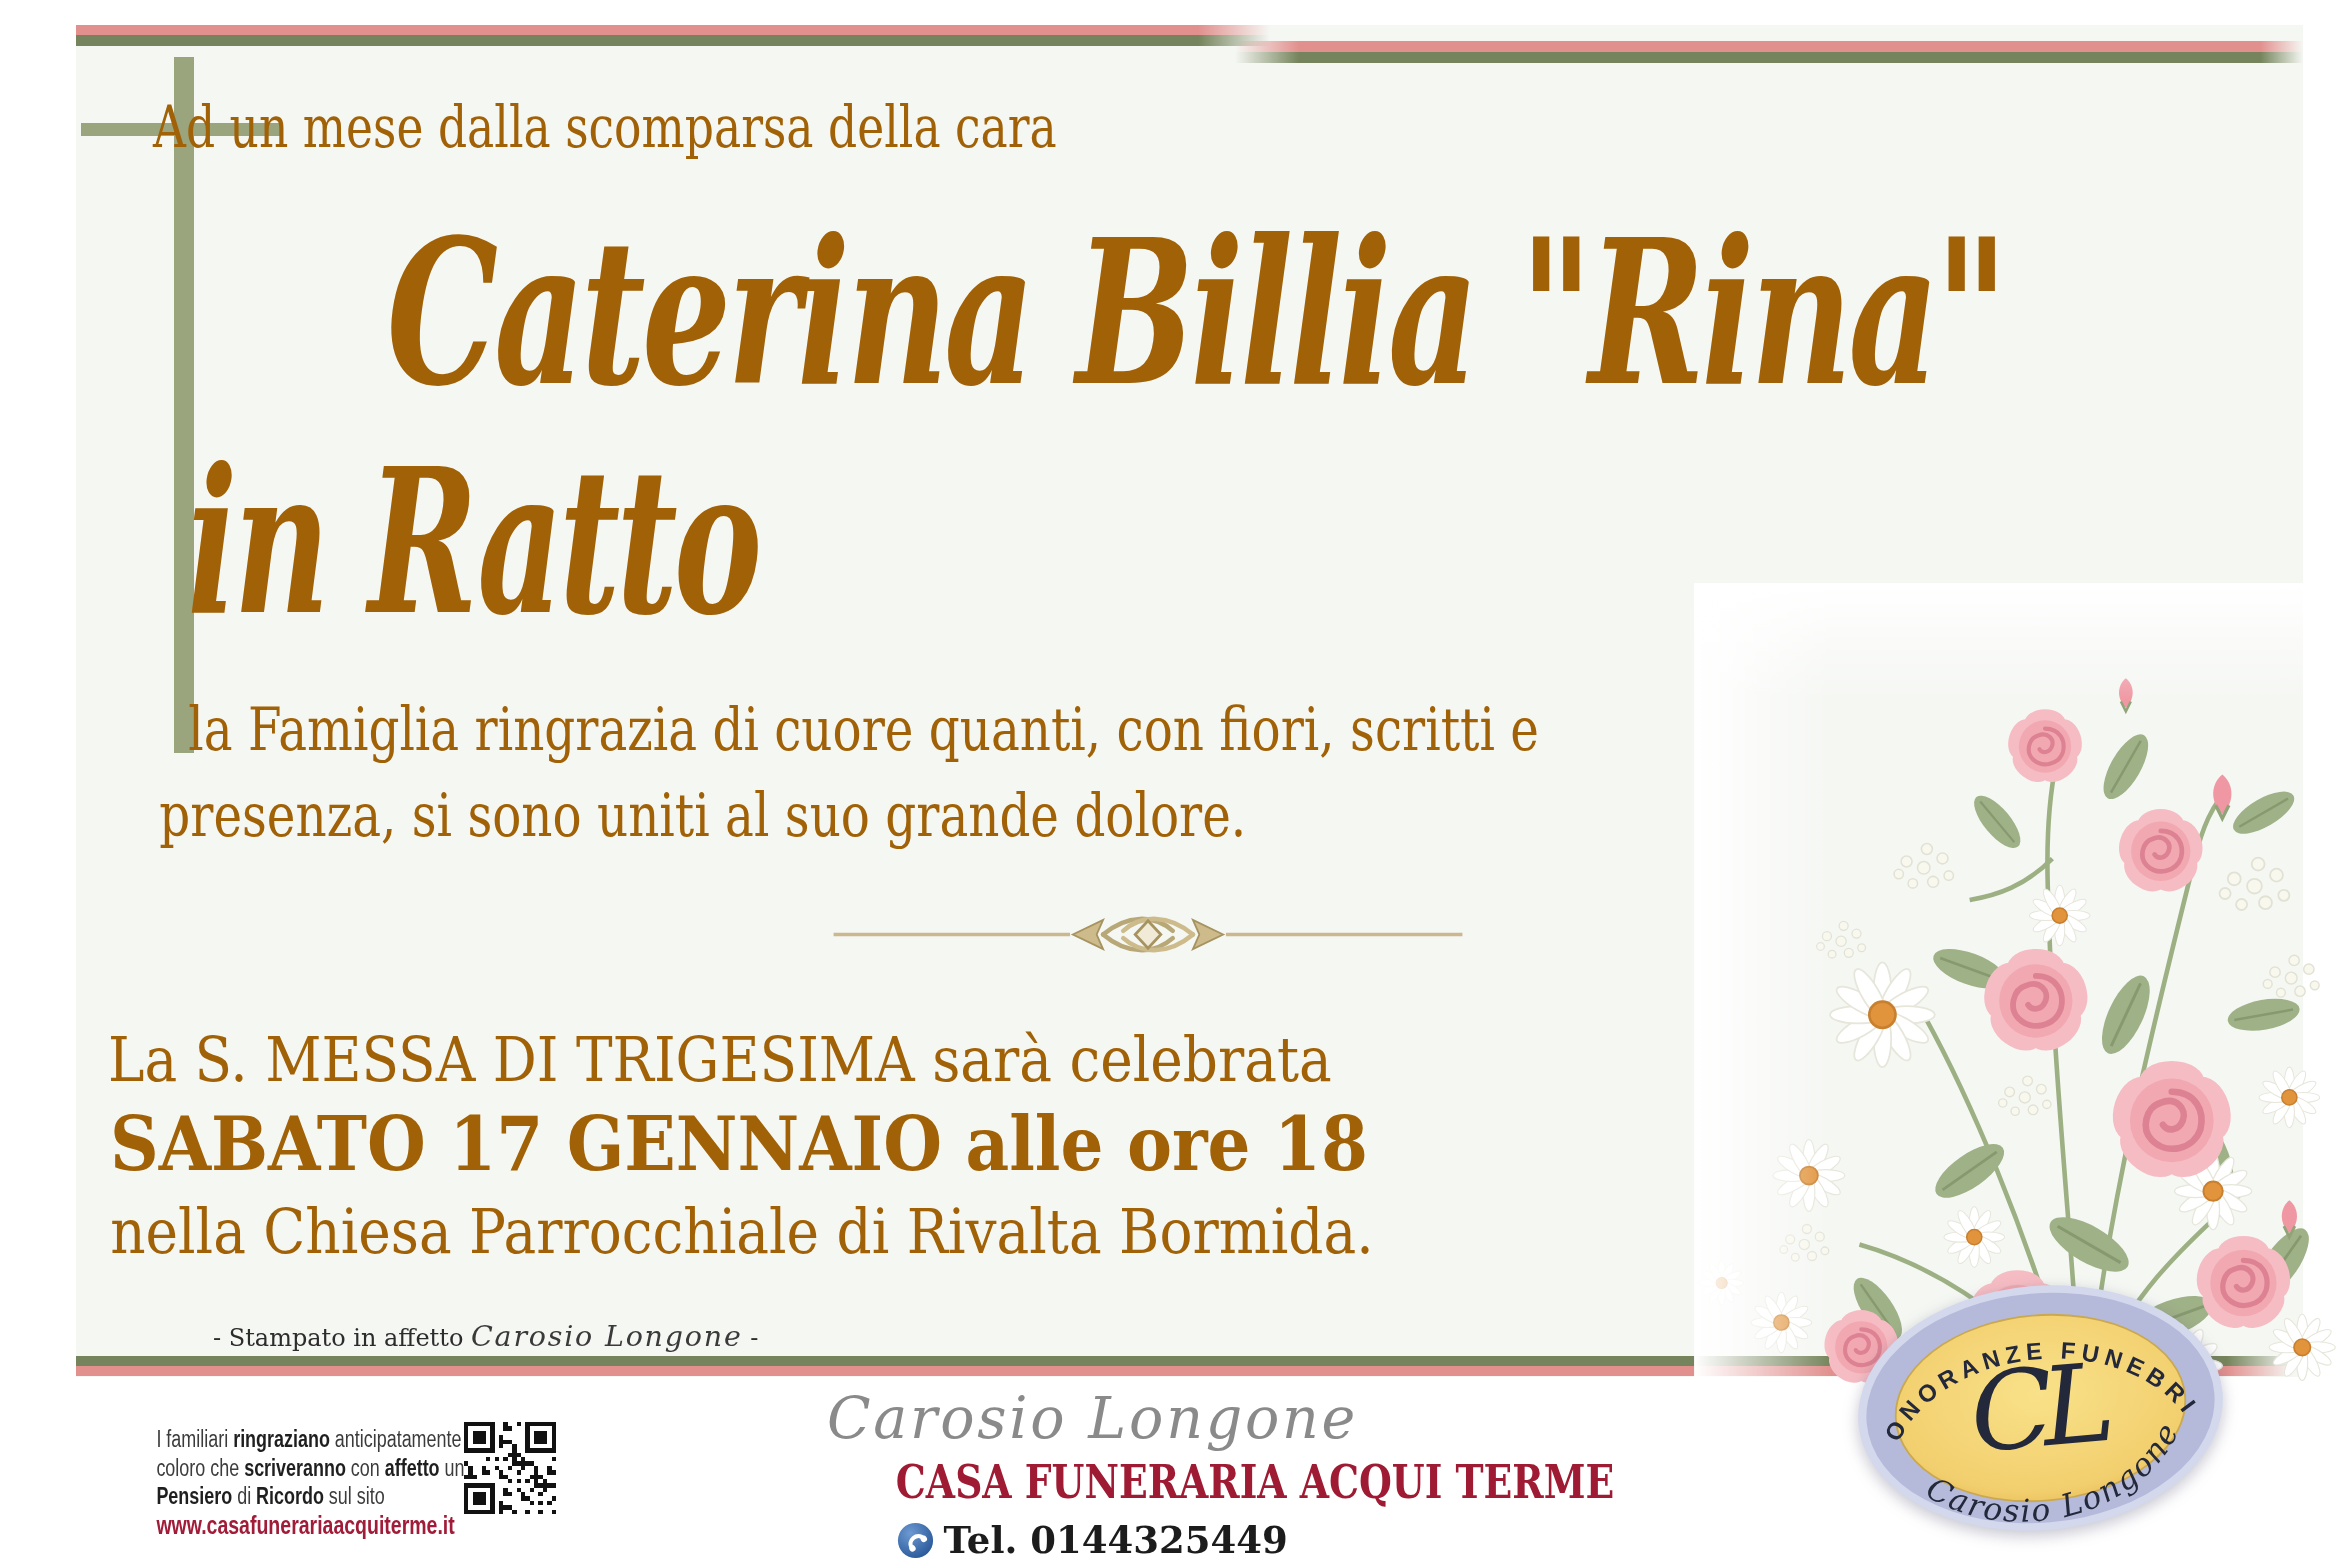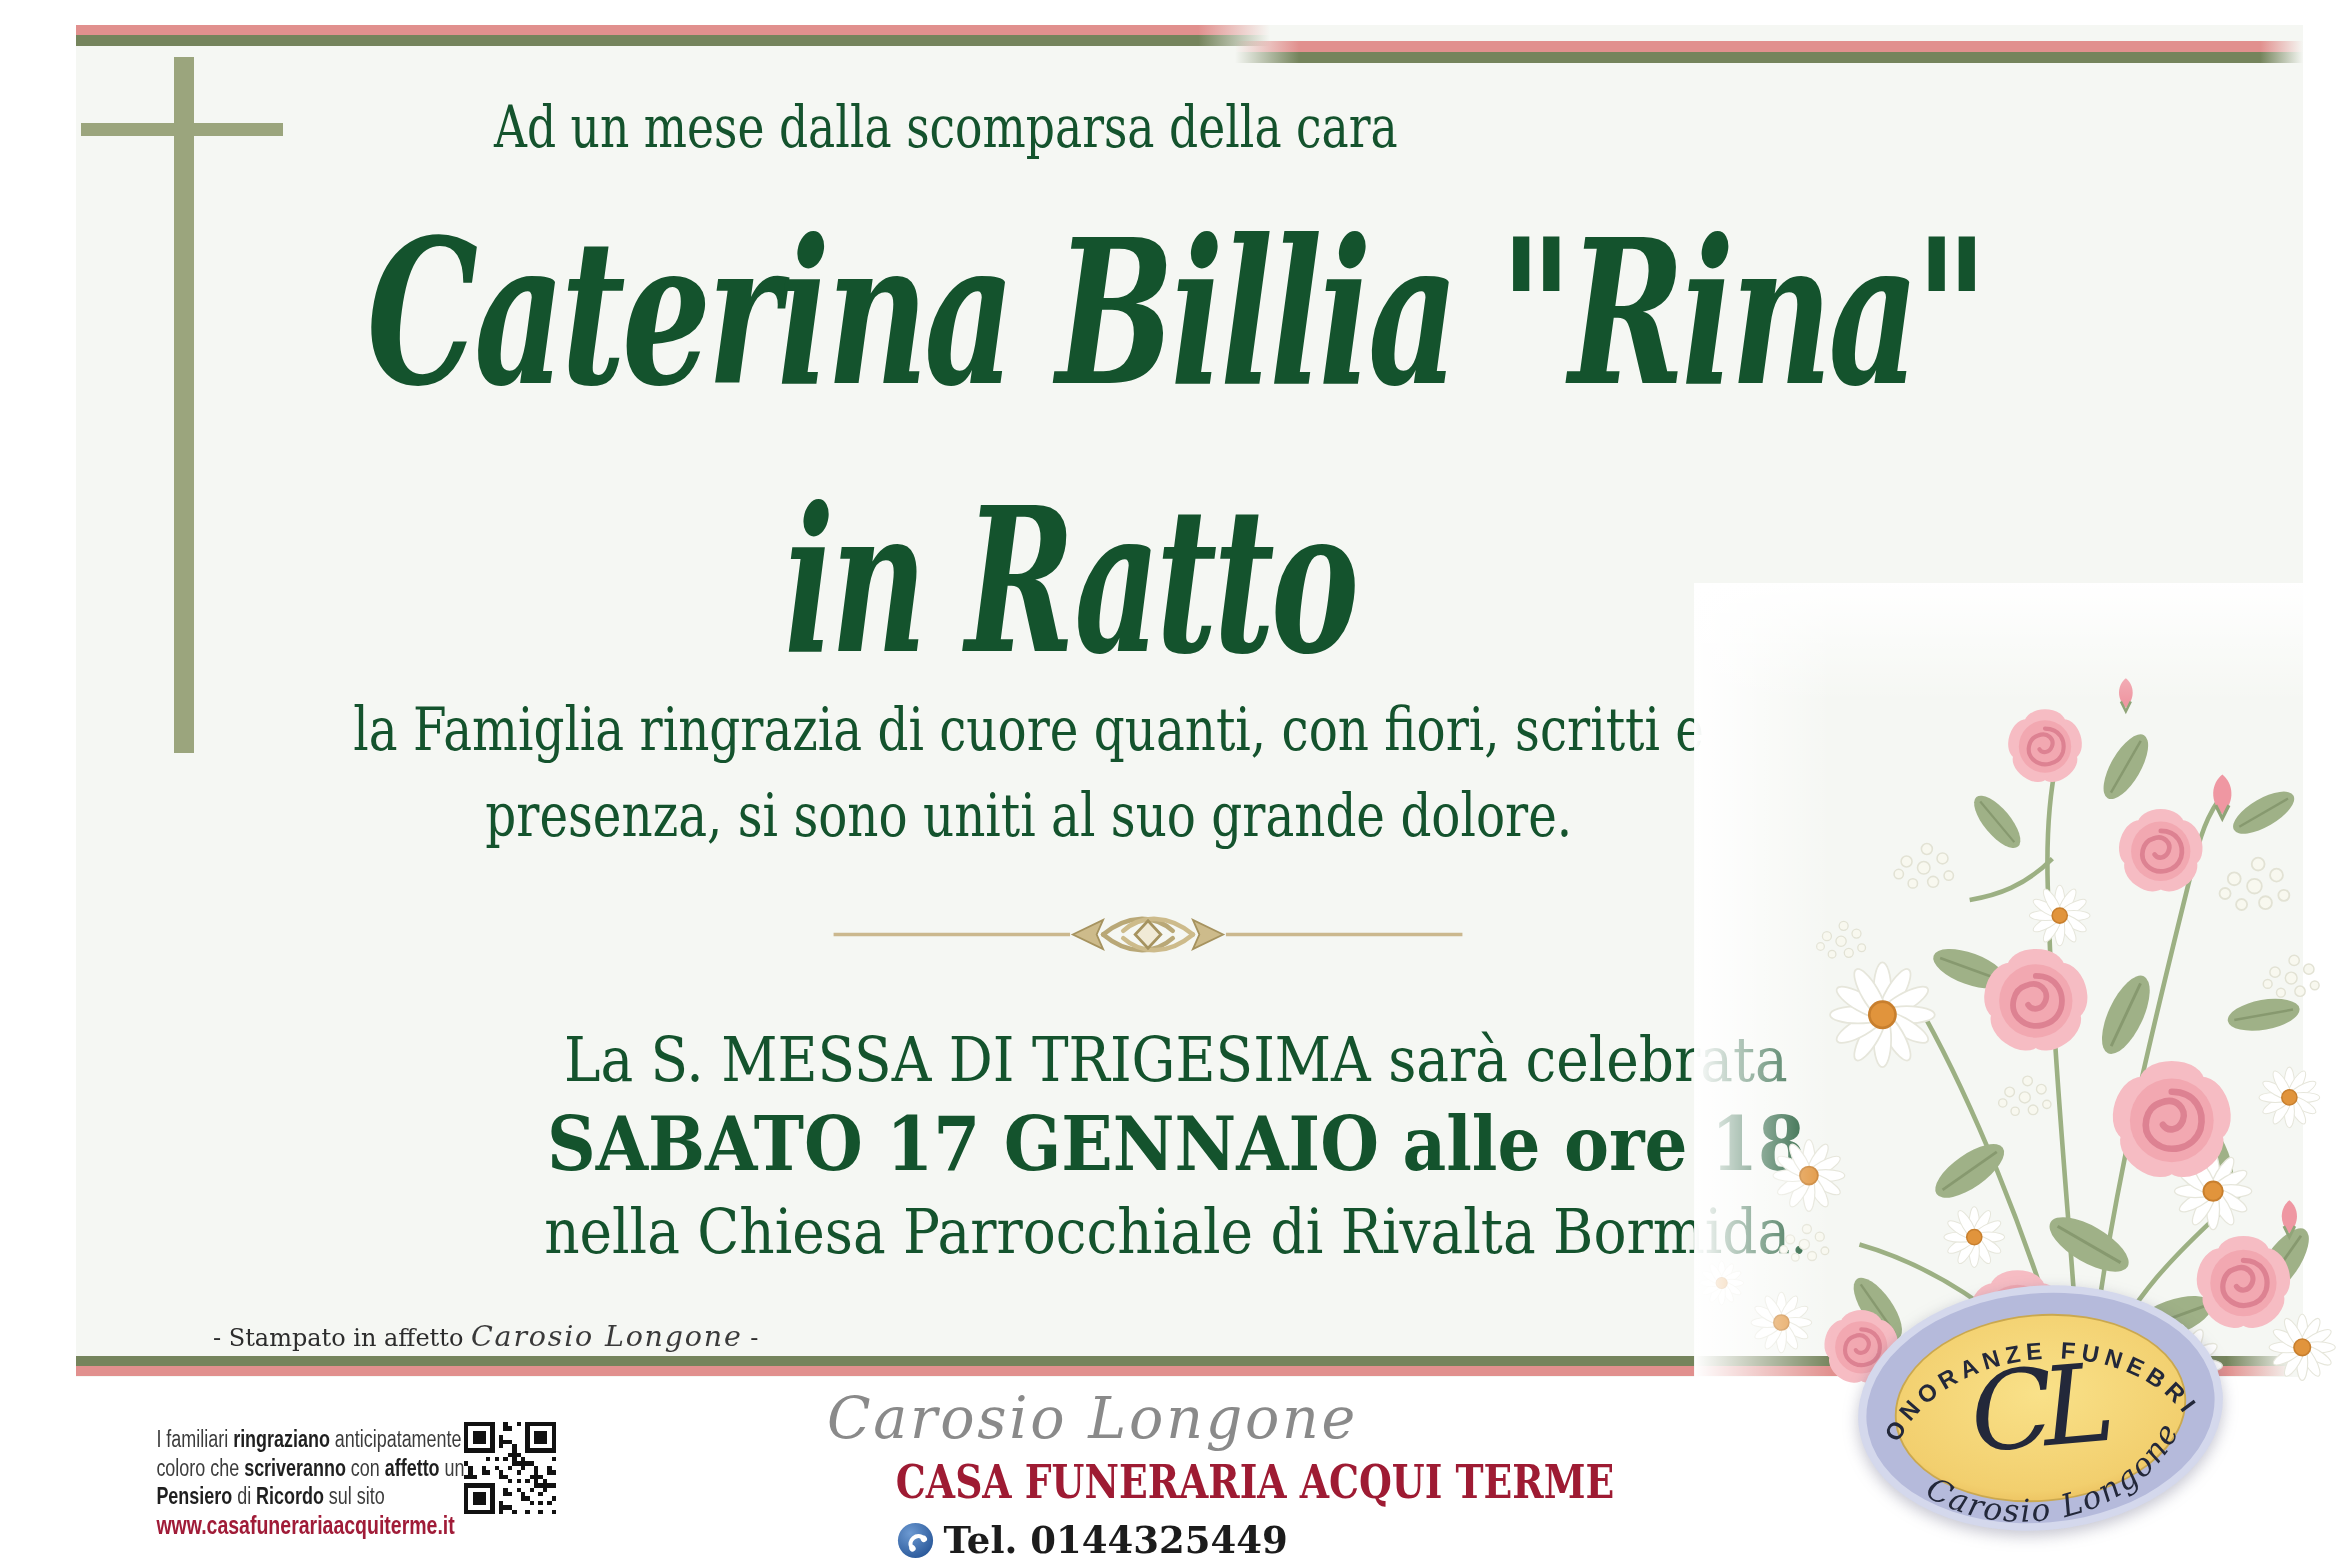--- a/index.html
+++ b/index.html
@@ -19,27 +19,27 @@
   .top-r .green { height:11px; background:linear-gradient(to right,rgba(117,132,92,0),#75845c 6% 96%,rgba(117,132,92,0)); }
   .bottom { left:76px; top:1356px; width:2217px; }
   .bottom .green { height:10px; background:linear-gradient(to right,#75845c 0 97%,rgba(117,132,92,0)); }
   .bottom .pink  { height:10px; background:linear-gradient(to right,#e1908e 0 97%,rgba(225,144,142,0)); }
 
   
   .cross-v { position:absolute; left:174px; top:57px; width:20px; height:696px; background:#9ba57d; }
   .cross-h { position:absolute; left:81px; top:123px; width:202px; height:13px; background:#9ba57d; }
 
   
-  .tblock { position:absolute; text-align:center; color:#14532d; white-space:nowrap; }
+  .tblock { position:absolute; text-align:left; color:#a16207; white-space:nowrap;padding-left:40px; }
   .cond { display:inline-block; transform:scaleX(0.78); transform-origin:50% 50%; }
   .subtitle { top:94px; left:0; width:1892px; font-size:57px; }
   .subtitle .cond { transform:scaleX(0.8); }
   .title1 { top:195px; left:0; width:2351px; font-size:200px; font-style:italic; font-weight:bold; }
   .title1 .cond { transform:scaleX(0.7); letter-spacing:-5.5px; }
-  .title2 { top:424px; left:0; width:2140px; font-size:200px; font-style:italic; font-weight:bold;margin-top:39px; }
+  .title2 { top:424px; left:0; width:2140px; font-size:200px; font-style:italic; font-weight:bold; }
   .title2 .cond { transform:scaleX(0.66); letter-spacing:-5.5px; }
   .thanks { top:687px; left:0; width:2057px; font-size:59px; line-height:86px; }
   .thanks .cond { transform:scaleX(0.82); }
   .mass1 { top:1024px; left:0; width:2351px; font-size:61px; }
   .mass1 .cond { transform:scaleX(0.9); }
   .mass2 { top:1100px; left:0; width:2351px; font-size:75px; font-weight:bold; }
   .mass2 .cond { transform:scaleX(0.9); }
   .mass3 { top:1196px; left:0; width:2351px; font-size:61px; }
   .mass3 .cond { transform:scaleX(0.9); }
 

